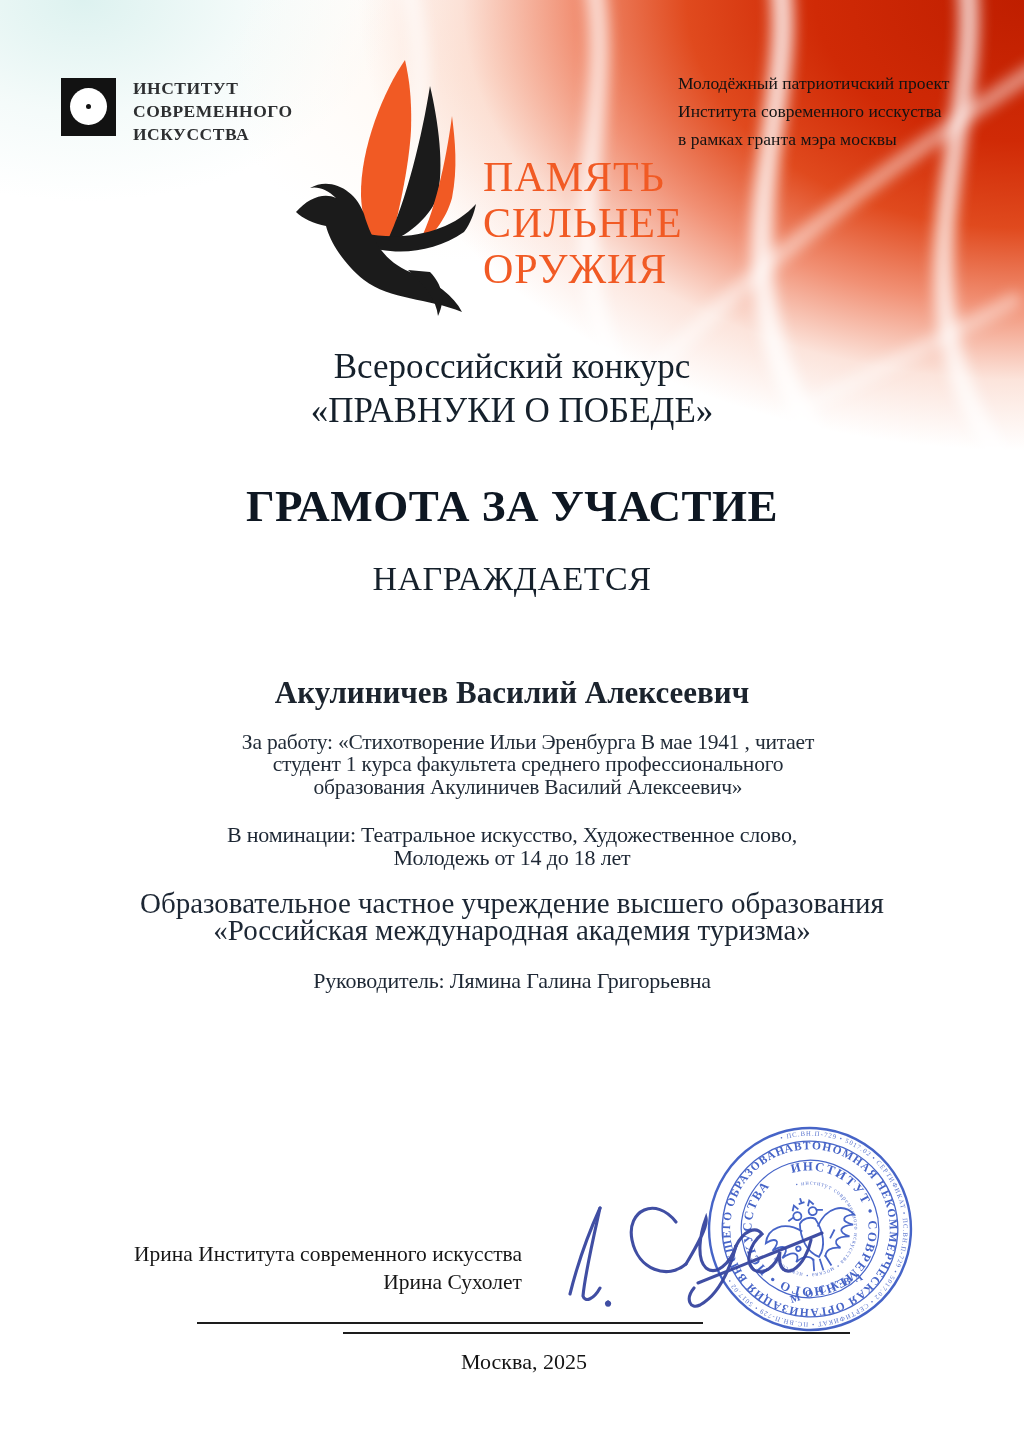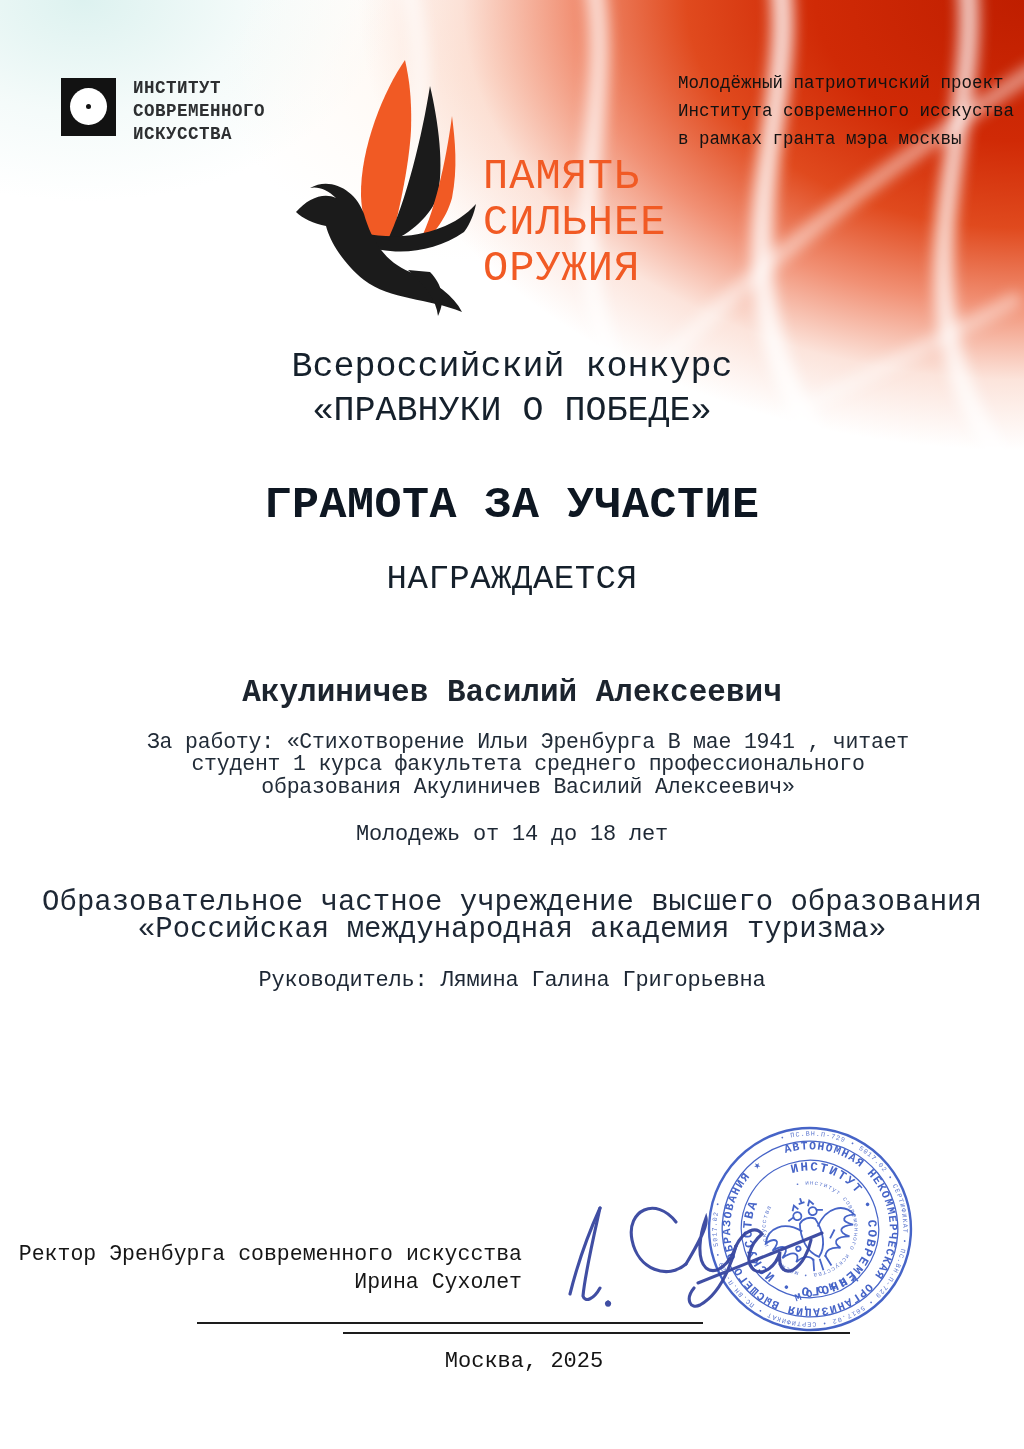--- a/index.html
+++ b/index.html
@@ -1,18 +1,18 @@
 <!DOCTYPE html>
 <html lang="ru"><head>
 <meta charset="utf-8">
 <style>
   html,body{margin:0;padding:0;background:#fff;}
   .page{
     position:relative;width:1024px;height:1449px;background:#ffffff;overflow:hidden;
-    font-family:Liberation Mono, monospace;color:#1b2430;
+    font-family:Liberation Serif, serif;color:#1b2430;
   }
   .abs{position:absolute;}
   
   .deco-red{
     top:0;right:0;width:680px;height:590px;pointer-events:none;
     background:
       radial-gradient(118% 92% at 100% 0%,
         #bf1e00 0%, #d02a06 26%, #e04a1e 42%,
         rgba(238,120,86,.82) 56%, rgba(248,195,176,.45) 70%,
         rgba(255,255,255,0) 83%);
@@ -119,32 +119,33 @@
   <div class="abs center-line awarded">НАГРАЖДАЕТСЯ</div>
   <div class="abs center-line recipient">Акулиничев Василий Алексеевич</div>
 
   <div class="abs center-line work">
     <div>За работу: «Стихотворение Ильи Эренбурга В мае 1941 , читает</div>
     <div>студент 1 курса факультета среднего профессионального</div>
     <div>образования Акулиничев Василий  Алексеевич»</div>
   </div>
 
   <div class="abs center-line nomination">
+    <div>В номинации: Театральное искусство, Художественное слово,</div>
     <div>Молодежь от 14 до 18 лет</div>
   </div>
 
   <div class="abs center-line institution">
     <div>Образовательное частное учреждение высшего образования</div>
     <div>«Российская международная академия туризма»</div>
   </div>
 
   <div class="abs center-line supervisor">Руководитель: Лямина Галина Григорьевна</div>
 
   <div class="abs signatory">
-    <div>Ректор Эренбурга современного искусства</div>
+    <div>Ирина Института современного искусства</div>
     <div>Ирина Сухолет</div>
   </div>
 
   <div class="abs sig-line sig-line-1"></div>
   <div class="abs sig-line sig-line-2"></div>
 
   <div class="abs seal-wrap">
     <svg width="214" height="214" viewBox="0 0 212 212" xmlns="http://www.w3.org/2000/svg">
       <defs>
         <path id="ringTinyOuter" d="M 106,13.5 a92.5,92.5 0 1,1 -0.1,0" fill="none"></path>

